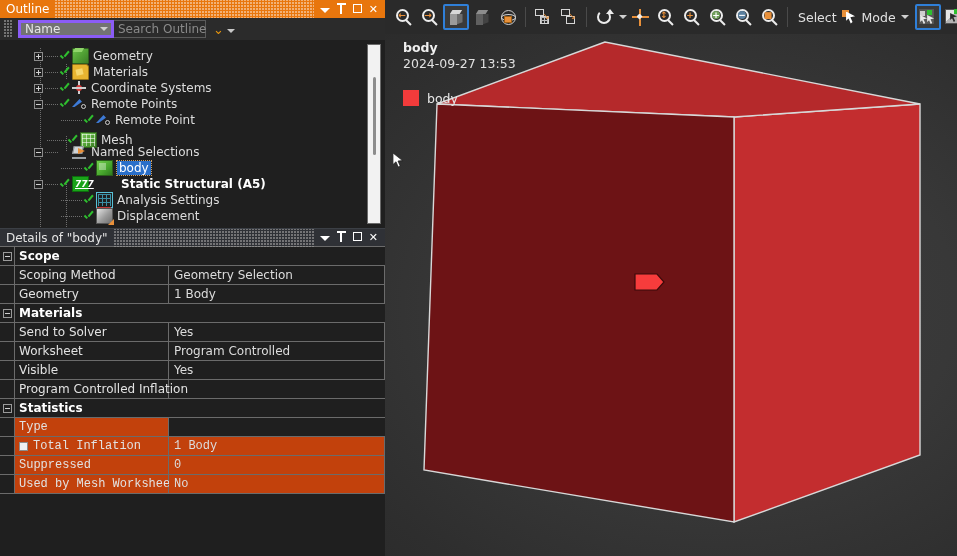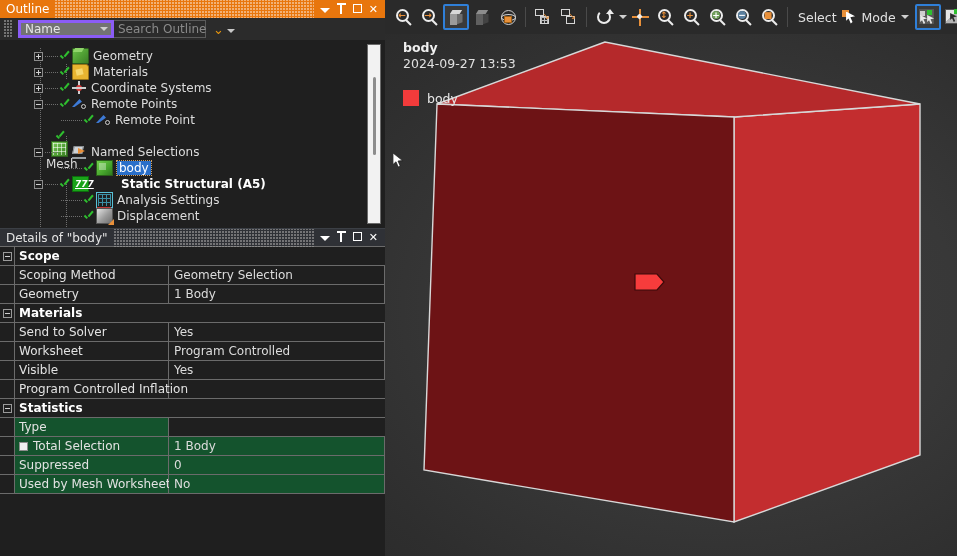--- a/index.html
+++ b/index.html
@@ -119,21 +119,21 @@
   .det-grid{border-top:1px solid #6b6b6b;}
   .drow{display:flex;height:18px;align-items:stretch;border-bottom:1px solid #6b6b6b;}
   .drow .gutter{width:14px;flex:none;background:#1f1f1f;display:flex;align-items:center;justify-content:center;border-right:0;}
   .drow .gutter .exp{width:9px;height:9px;border:1px solid #9a9a9a;background:#1f1f1f;position:relative;box-sizing:border-box;}
   .drow .gutter .exp:before{content:"";position:absolute;left:1px;top:3px;width:5px;height:1px;background:#d0d0d0;}
   .drow .kcell{width:155px;flex:none;display:flex;align-items:center;padding-left:4px;box-sizing:border-box;
      border-left:1px solid #6b6b6b;border-right:1px solid #6b6b6b;background:#1f1f1f;color:#e2e2e2;font-size:12px;white-space:nowrap;}
   .drow .vcell{flex:1;display:flex;align-items:center;padding-left:5px;box-sizing:border-box;
      border-right:1px solid #6b6b6b;background:#1f1f1f;color:#dcdcdc;font-size:12px;white-space:nowrap;}
   .drow.section .kcell{width:auto;flex:1;font-weight:bold;color:#ffffff;border-right:none;}
-  .drow.hl .kcell,.drow.hl .vcell{background:#14532d;}
+  .drow.hl .kcell,.drow.hl .vcell{background:#c2410c;font-family:Liberation Mono, monospace;}
   .drow .cbx{width:9px;height:9px;background:#f0f0f0;border:1px solid #8d8d8d;margin-right:5px;box-sizing:border-box;flex:none;}
 
   
   .right{position:absolute;left:385px;top:0;width:572px;height:556px;background:#2a2a2a;}
   .toolbar{position:absolute;left:0;top:0;width:572px;height:34px;background:#2a2a2a;display:flex;align-items:center;padding-left:3px;box-sizing:border-box;}
   .tb-dots{width:9px;height:22px;margin-right:3px;
     background-image:radial-gradient(circle at 1px 1px,rgba(150,150,150,.6) .7px,transparent .8px);
     background-size:4px 4px;}
   .tbtn{width:26px;height:26px;display:flex;align-items:center;justify-content:center;position:relative;flex:none;border-radius:2px;}
   .tbtn.active{border:2px solid #2f7fd8;box-sizing:border-box;background:#3a3a3a;}
@@ -264,21 +264,21 @@
           <span class="lbl">Remote Points</span>
         </div>
 
         <div class="tnode" style="left:60px;top:72px;">
           <span class="dotline" style="width:22px;"></span>
           <span class="chk"></span>
           <span class="ticon ic-rp"></span>
           <span class="lbl">Remote Point</span>
         </div>
 
-        <div class="tnode" style="left:46px;top:92px;flex-direction:column;">
+        <div class="tnode" style="left:46px;top:92px;">
           <span class="dotline" style="width:20px;"></span>
           <span class="chk"></span>
           <span class="ticon ic-mesh">
               <i></i>
             </span>
           <span class="lbl">Mesh</span>
         </div>
 
         <div class="tnode" style="left:34px;top:104px;">
           <span class="expander"></span>
@@ -401,21 +401,21 @@
 
         <div class="drow hl">
           <div class="gutter"></div>
           <div class="kcell">Type</div>
         </div>
 
         <div class="drow hl">
           <div class="gutter"></div>
           <div class="kcell">
             <span class="cbx"></span>
-            <span>Total Selection</span>
+            <span>Total Inflation</span>
           </div>
           <div class="vcell">1 Body</div>
         </div>
 
         <div class="drow hl">
           <div class="gutter"></div>
           <div class="kcell">Suppressed</div>
           <div class="vcell">0</div>
         </div>
 

